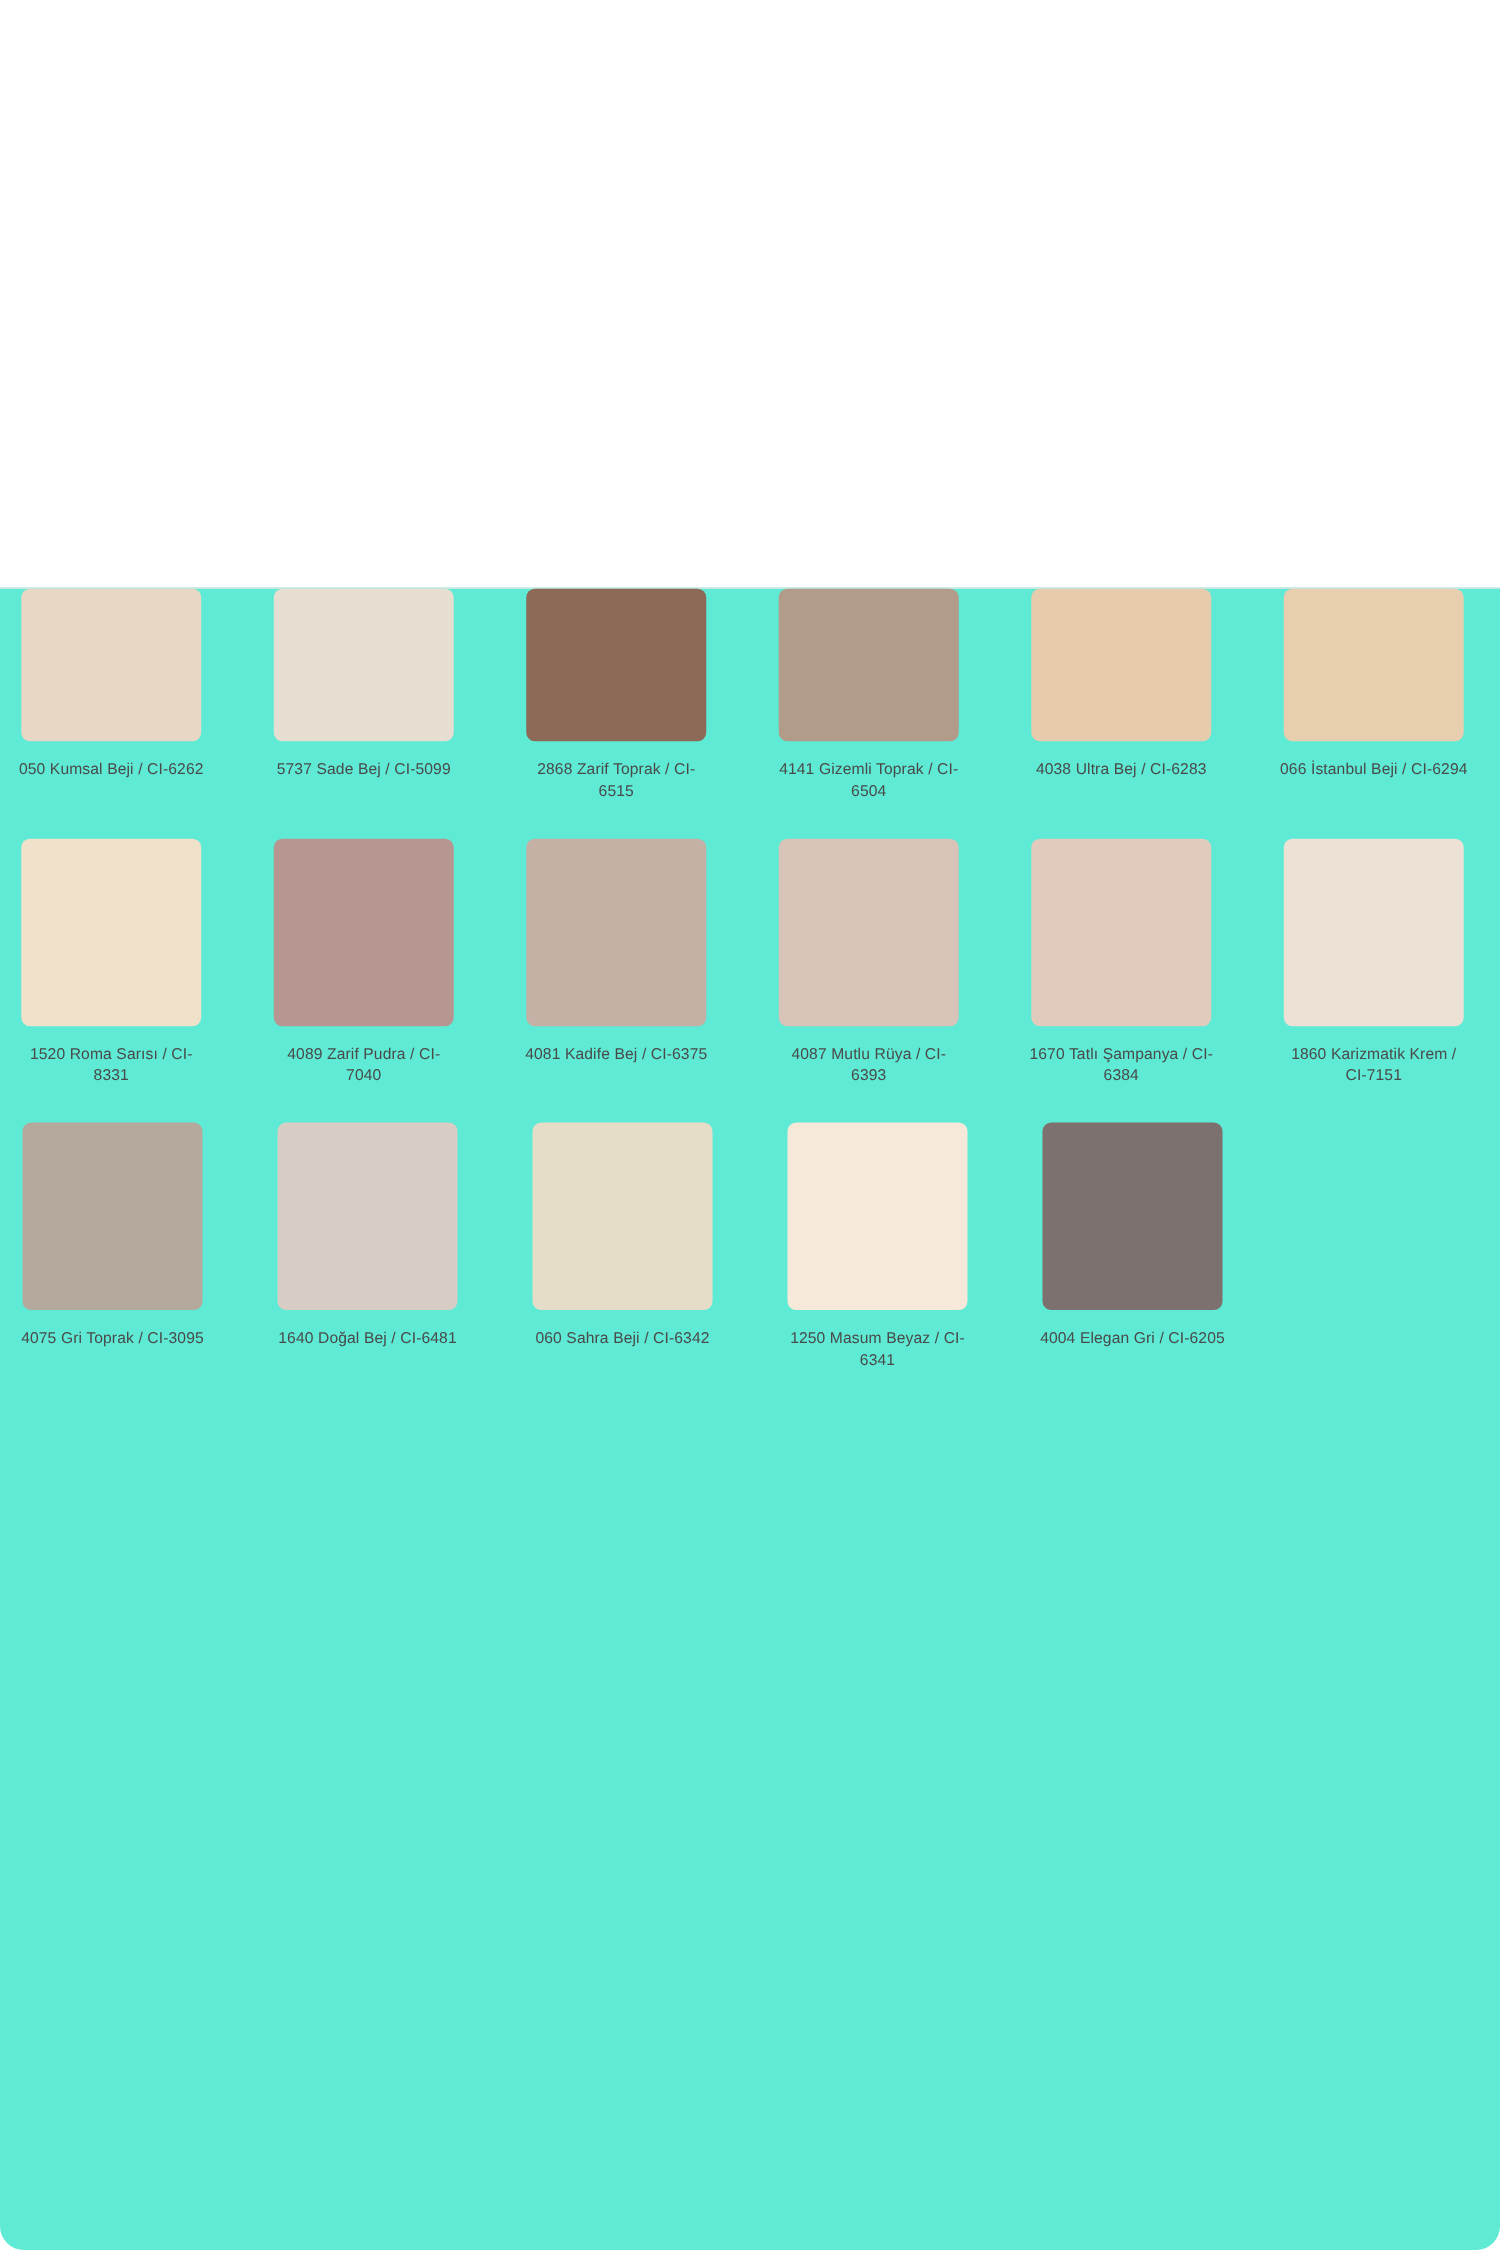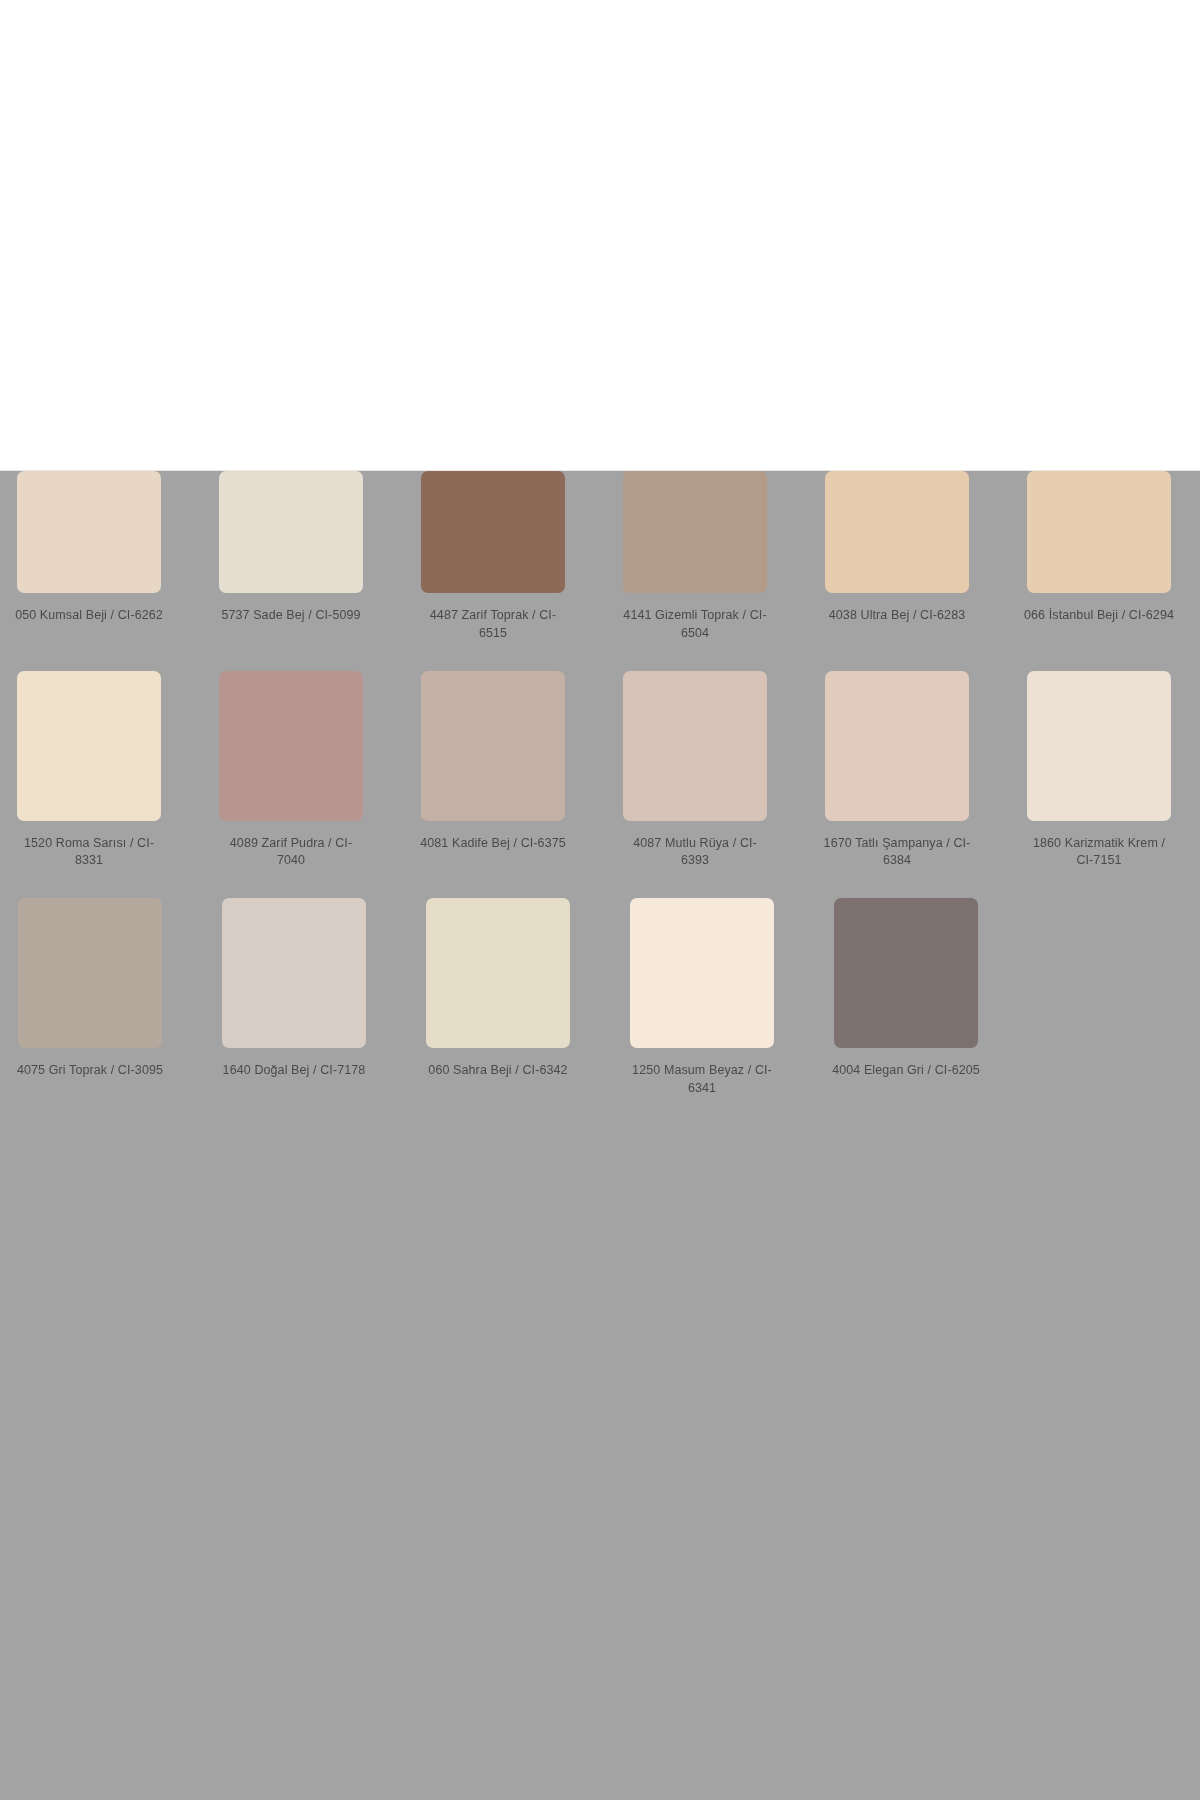--- a/index.html
+++ b/index.html
@@ -16,21 +16,22 @@
     overflow: hidden;
     position: relative;
   }
 
   
   .page {
     position: absolute;
     top: 0; left: 0;
     width: 1200px;
     height: 1800px;
-    background: #a3a3a3;
+    background: #5eead4;
+    border-radius: 19px;
   }
 
   
   .top-blank {
     height: 470px;
     background: #ffffff;
   }
 
   .divider {
     height: 1px;
@@ -114,21 +115,21 @@
       <div class="swatch-cell">
         <span class="swatch-chip" style="background-color: rgb(231, 215, 196);"></span>
         <span class="swatch-label" style="color: rgb(74, 74, 74);">050 Kumsal Beji / CI-6262</span>
       </div>
       <div class="swatch-cell">
         <span class="swatch-chip" style="background-color: rgb(229, 222, 209);"></span>
         <span class="swatch-label" style="color: rgb(74, 74, 74);">5737 Sade Bej / CI-5099</span>
       </div>
       <div class="swatch-cell">
         <span class="swatch-chip" style="background-color: rgb(141, 106, 87);"></span>
-        <span class="swatch-label" style="color: rgb(74, 74, 74);">4487 Zarif Toprak / CI-6515</span>
+        <span class="swatch-label" style="color: rgb(74, 74, 74);">2868 Zarif Toprak / CI-6515</span>
       </div>
       <div class="swatch-cell">
         <span class="swatch-chip" style="background-color: rgb(179, 155, 138);"></span>
         <span class="swatch-label" style="color: rgb(74, 74, 74);">4141 Gizemli Toprak / CI-6504</span>
       </div>
       <div class="swatch-cell">
         <span class="swatch-chip" style="background-color: rgb(230, 203, 172);"></span>
         <span class="swatch-label" style="color: rgb(74, 74, 74);">4038 Ultra Bej / CI-6283</span>
       </div>
       <div class="swatch-cell">
@@ -164,21 +165,21 @@
       </div>
     </div>
 
     <div class="swatch-row row-3">
       <div class="swatch-cell">
         <span class="swatch-chip" style="background-color: rgb(181, 168, 156);"></span>
         <span class="swatch-label" style="color: rgb(74, 74, 74);">4075 Gri Toprak / CI-3095</span>
       </div>
       <div class="swatch-cell">
         <span class="swatch-chip" style="background-color: rgb(215, 205, 196);"></span>
-        <span class="swatch-label" style="color: rgb(74, 74, 74);">1640 Doğal Bej / CI-7178</span>
+        <span class="swatch-label" style="color: rgb(74, 74, 74);">1640 Doğal Bej / CI-6481</span>
       </div>
       <div class="swatch-cell">
         <span class="swatch-chip" style="background-color: rgb(230, 221, 200);"></span>
         <span class="swatch-label" style="color: rgb(74, 74, 74);">060 Sahra Beji / CI-6342</span>
       </div>
       <div class="swatch-cell">
         <span class="swatch-chip" style="background-color: rgb(247, 233, 218);"></span>
         <span class="swatch-label" style="color: rgb(74, 74, 74);">1250 Masum Beyaz / CI-6341</span>
       </div>
       <div class="swatch-cell">

